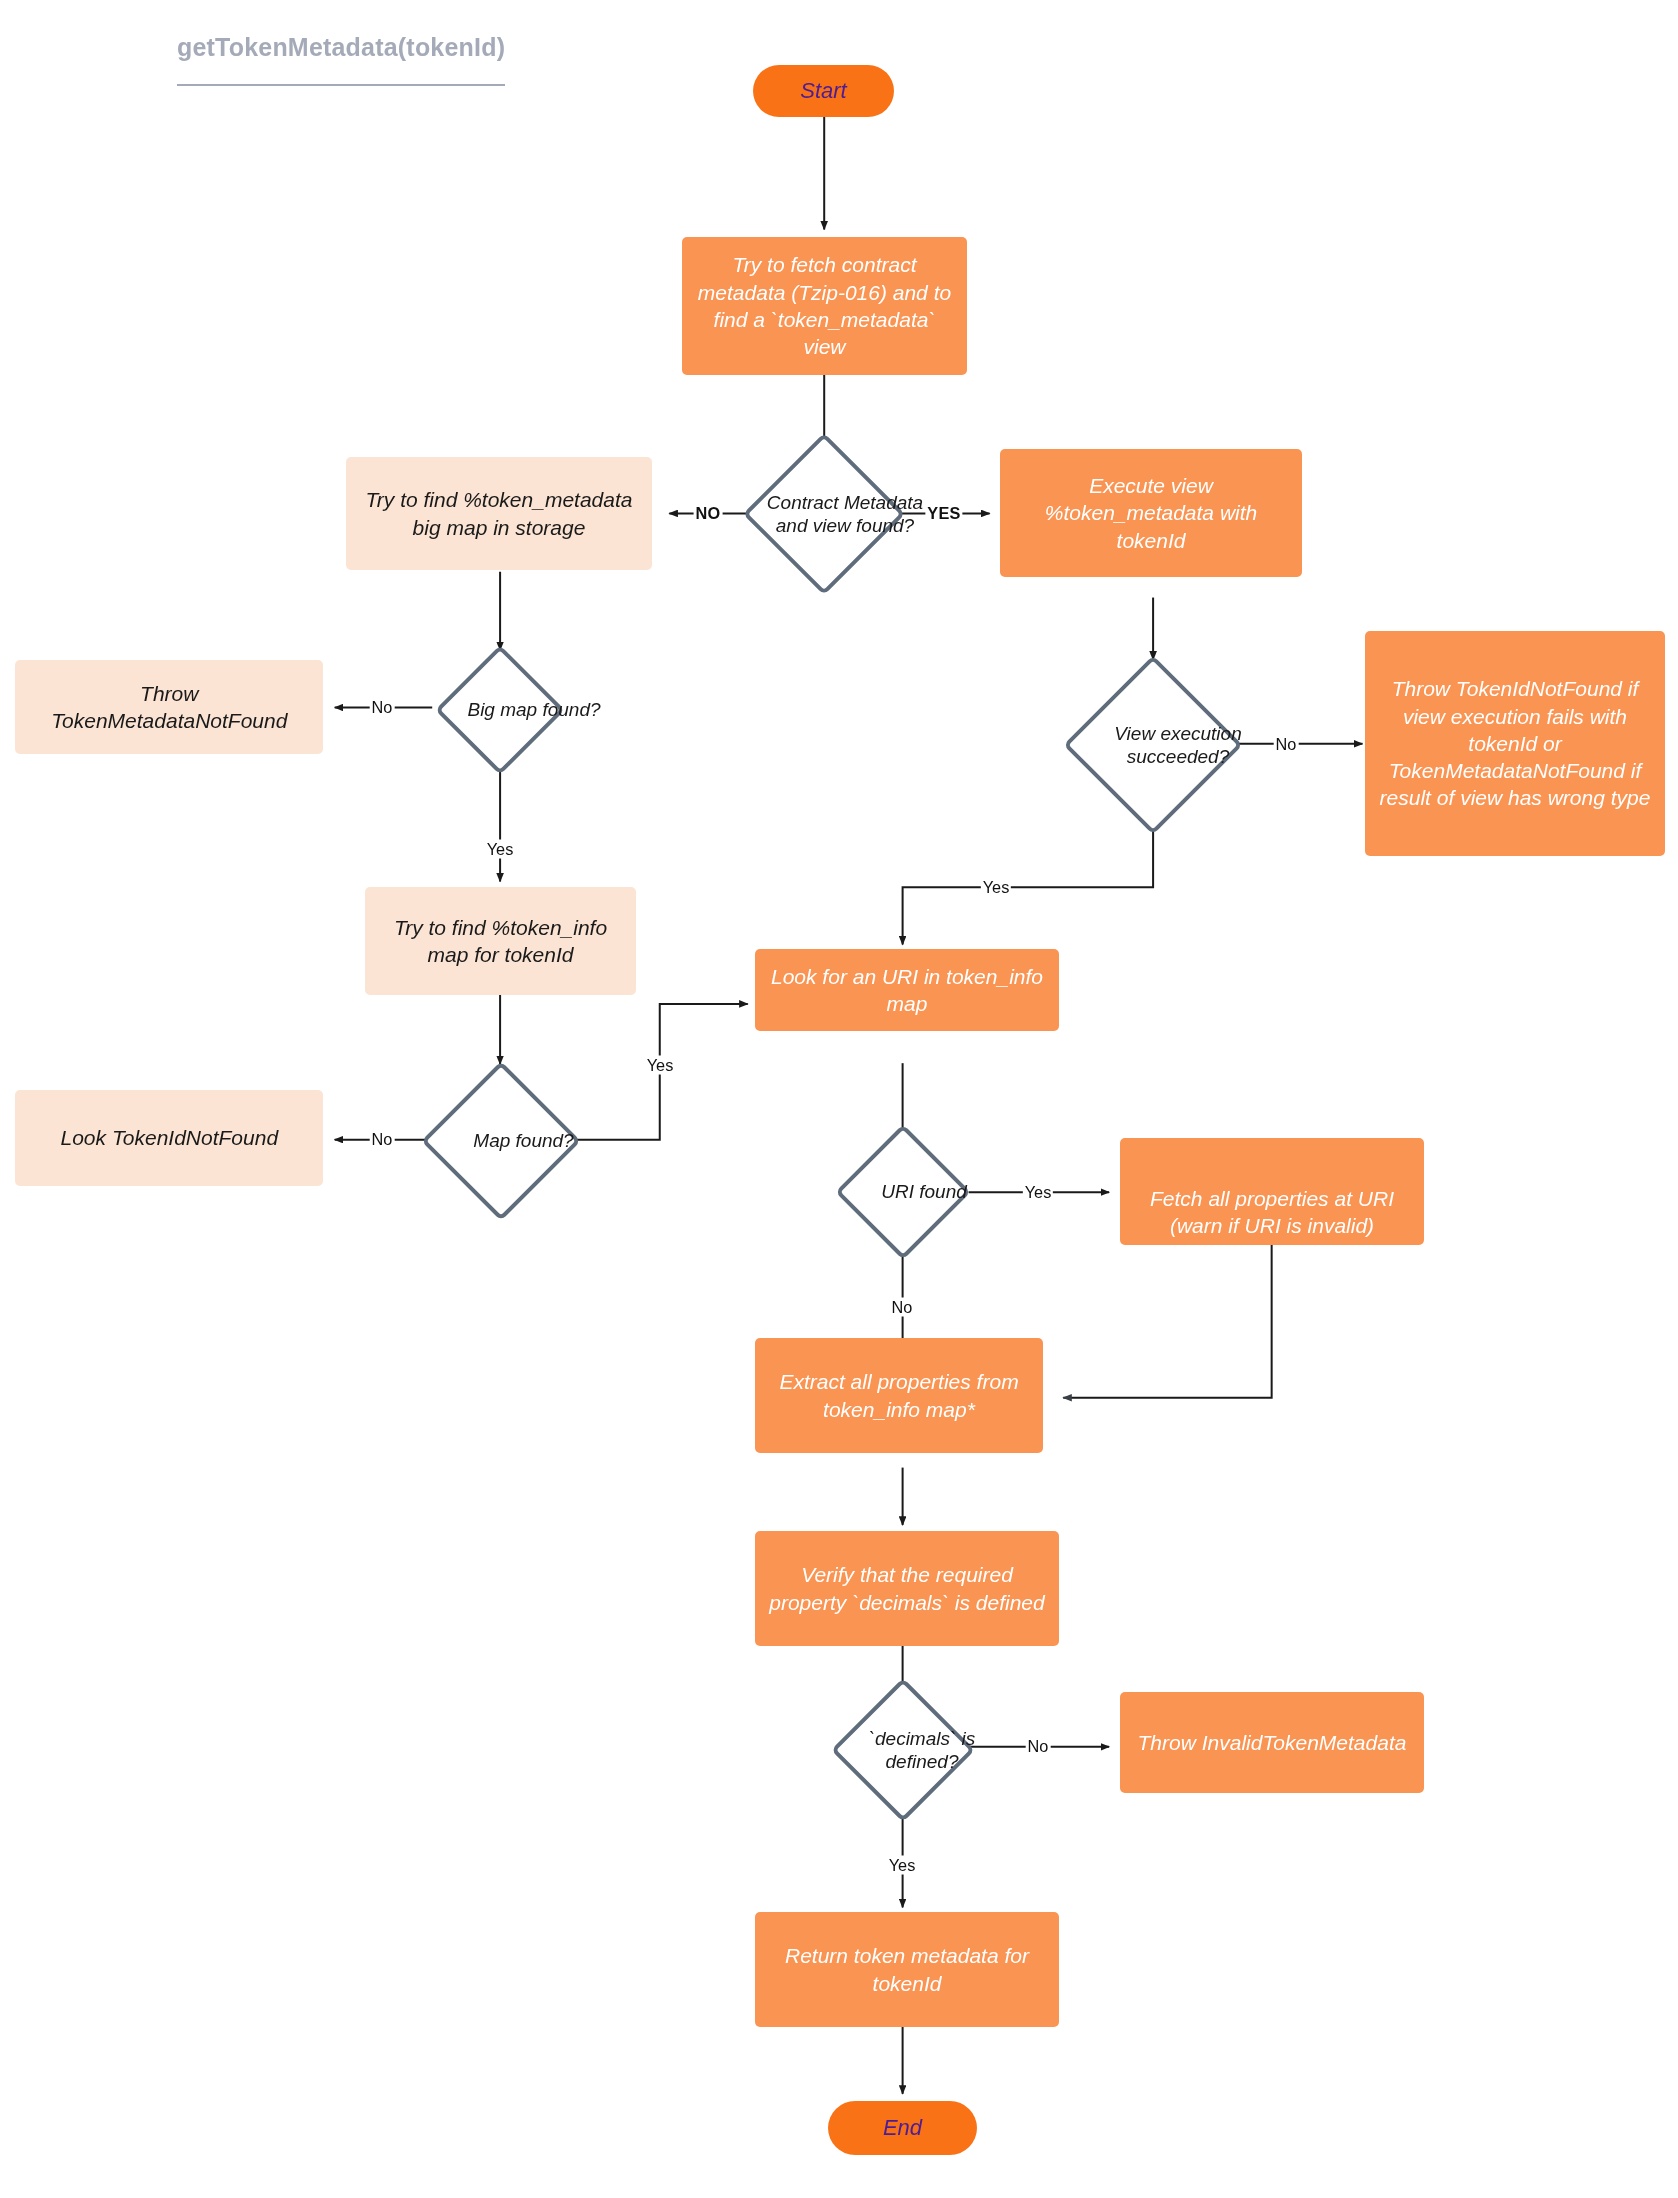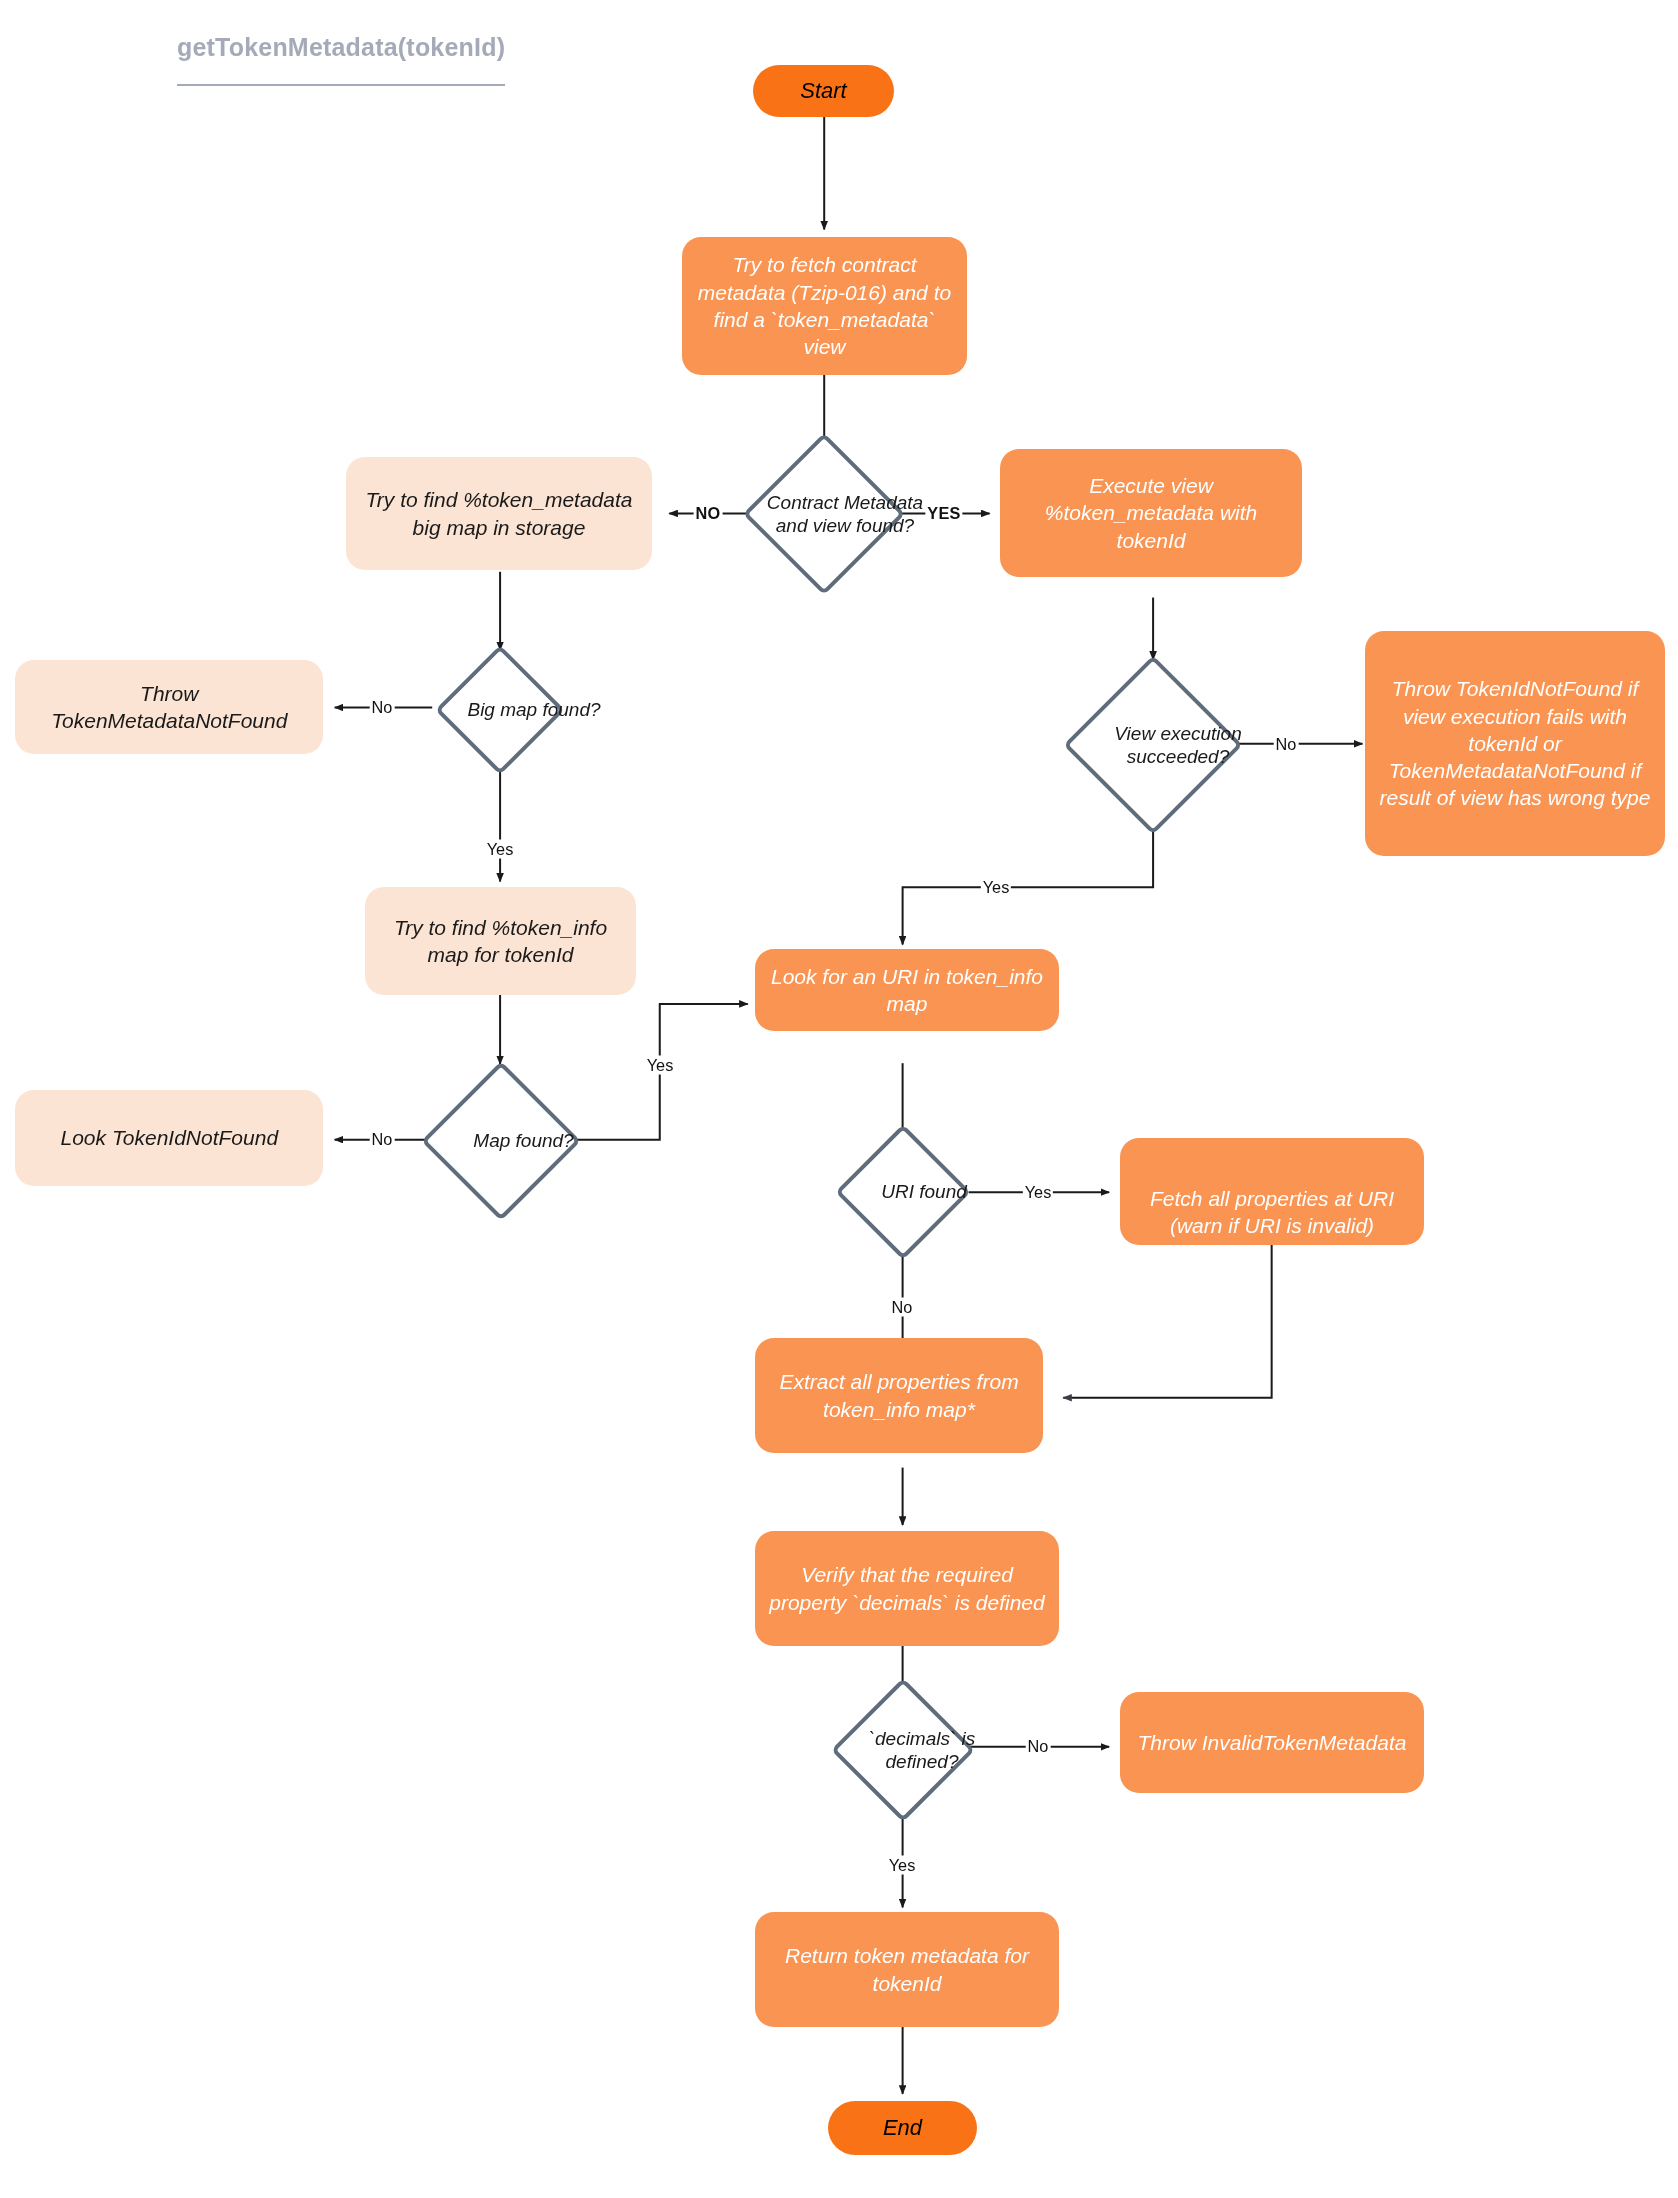--- a/index.html
+++ b/index.html
@@ -7,24 +7,24 @@
        font-family:"Liberation Sans","DejaVu Sans",sans-serif;}
   #canvas{position:absolute;left:0;top:0;width:1679px;height:2199px;}
   svg.edges{position:absolute;left:0;top:0;width:1679px;height:2199px;pointer-events:none;}
 
   .title{position:absolute;font-weight:bold;font-size:25px;color:#A4AAB8;
          border-bottom:2.9px solid #A4AAB8;padding-bottom:22px;white-space:nowrap;letter-spacing:0.2px;}
 
   .node{position:absolute;display:flex;align-items:center;justify-content:center;
         text-align:center;font-style:italic;line-height:1.3;box-sizing:border-box;}
 
-  .proc{border-radius:19px;}
+  .proc{border-radius:5px;}
   .proc-dark{background:#FA9452;color:#ffffff;}
   .proc-pale{background:#FCE4D4;color:#1a1a1a;}
-  .term{background:#F97316;color:#000000;border-radius:32.5px;}
+  .term{background:#F97316;color:#4c1d95;border-radius:32.5px;}
 
   .diamond{position:absolute;}
   .diamond .dshape{position:absolute;left:50%;top:50%;border:4.8px solid #5F6C7B;
       background:#ffffff;transform:translate(-50%,-50%) rotate(45deg);border-radius:6.7px;}
   .diamond .dlabel{position:absolute;left:0;top:0;width:100%;height:100%;
       display:flex;align-items:center;justify-content:center;text-align:center;
       font-style:italic;color:#1a1a1a;line-height:1.22;}
 
   .elabel{position:absolute;color:#111;white-space:nowrap;background:#fff;
           padding:0 1.9px;transform:translate(-50%,-50%);}

